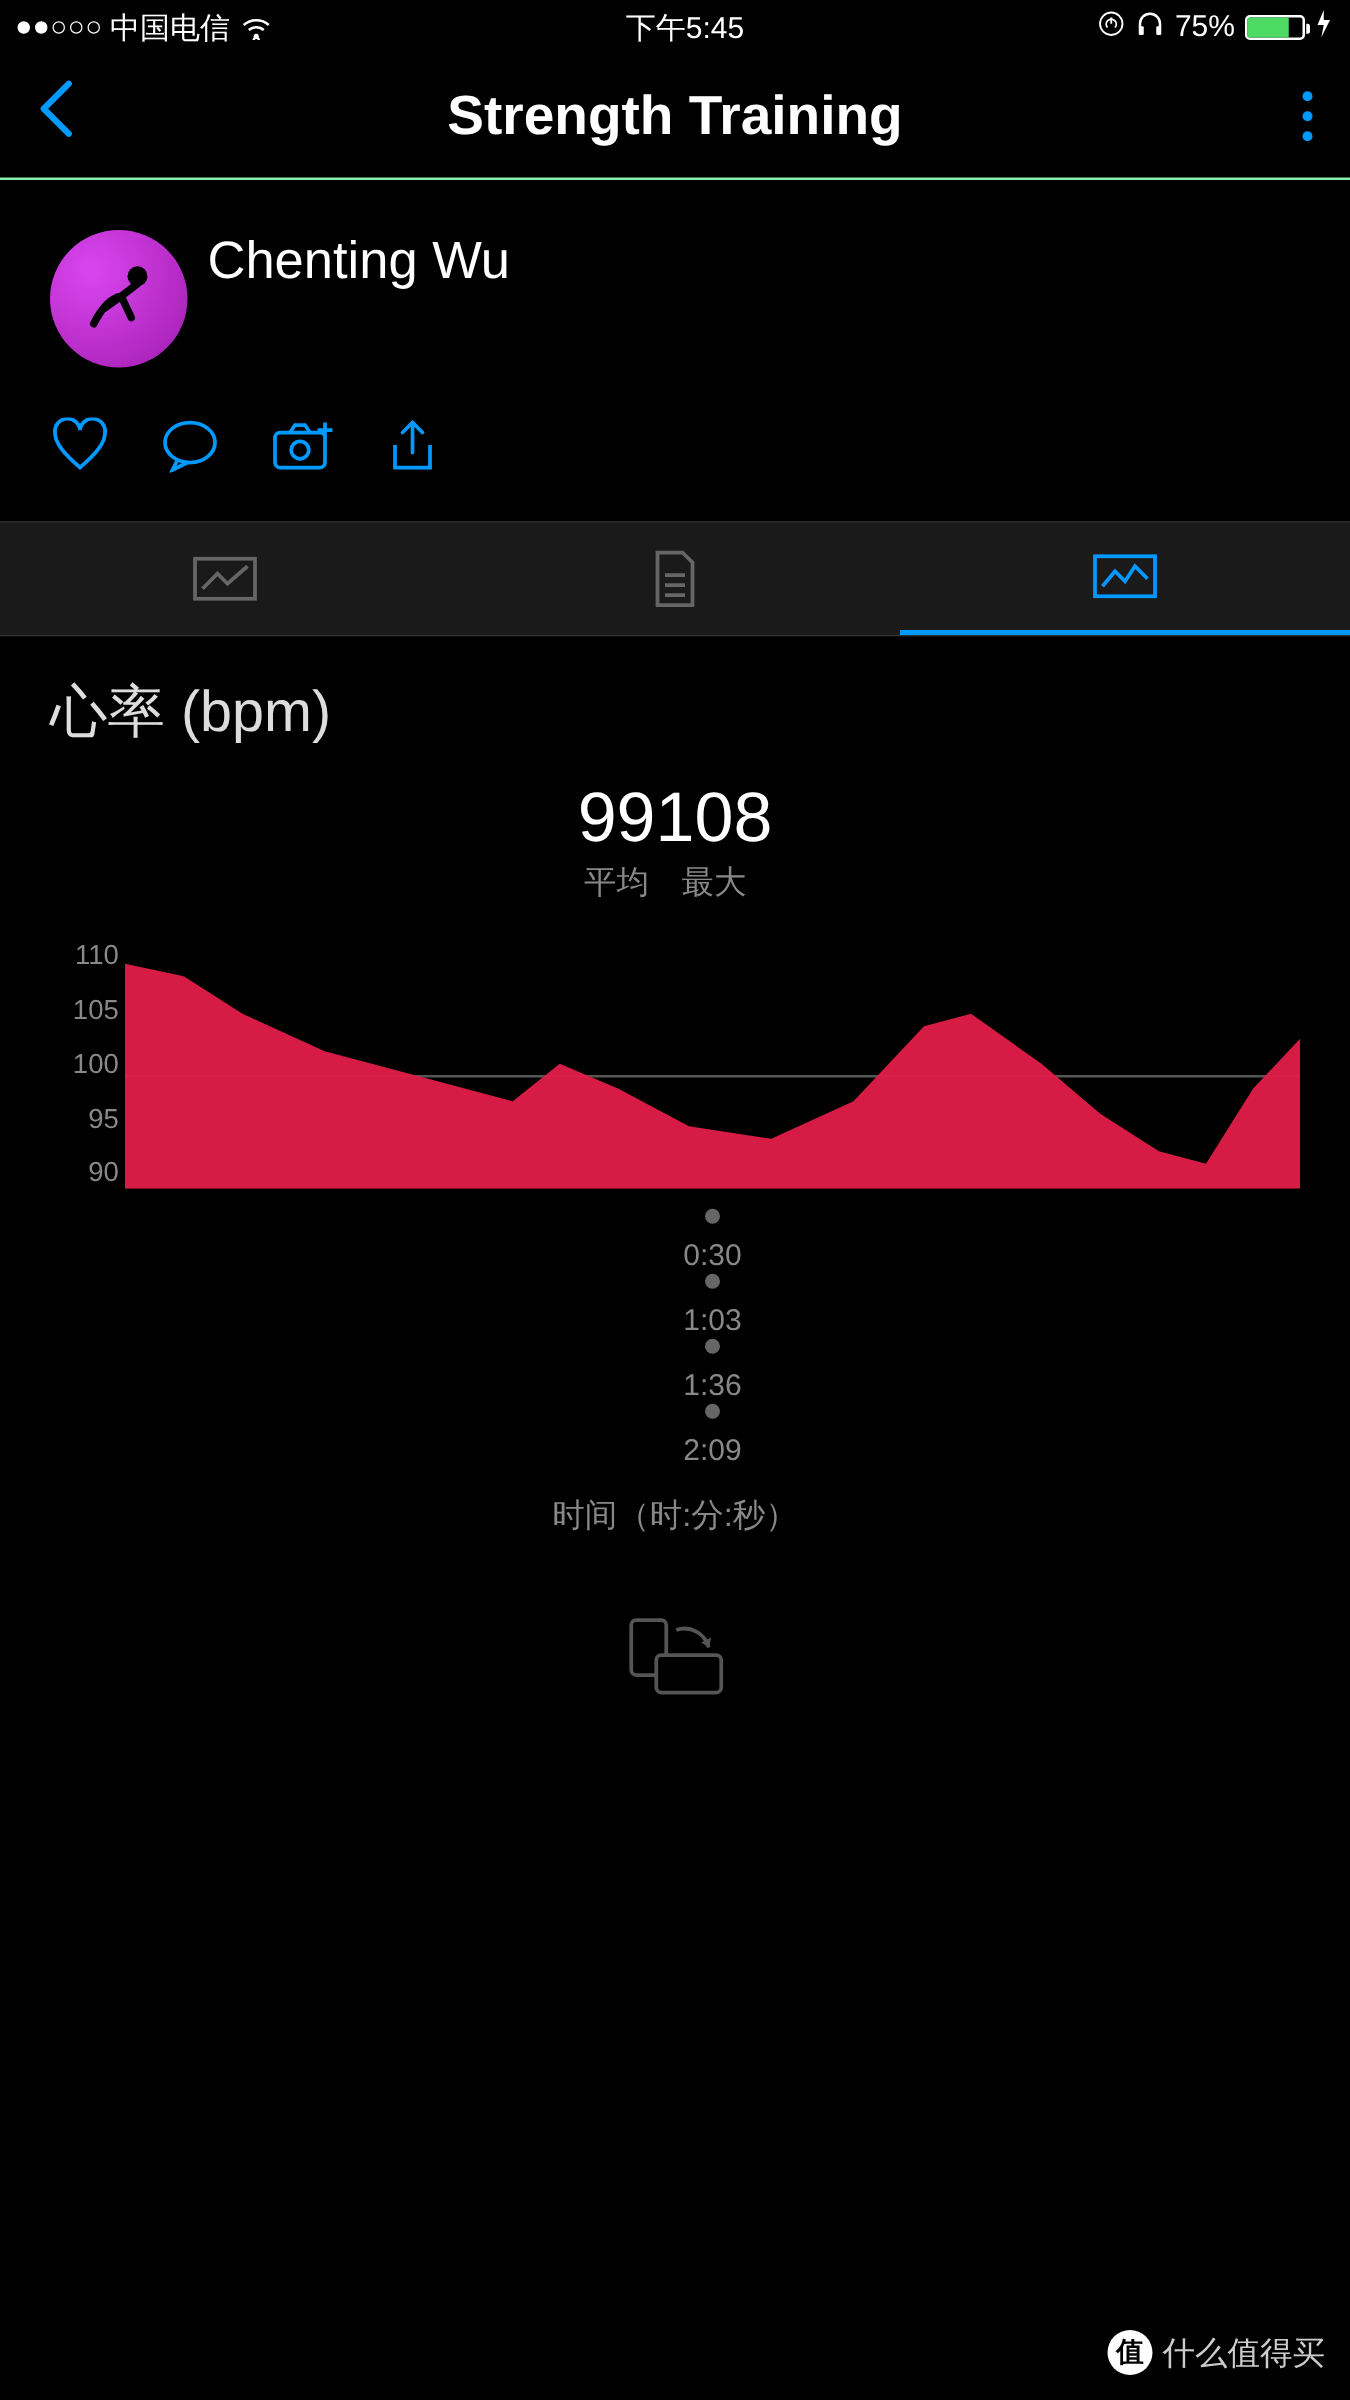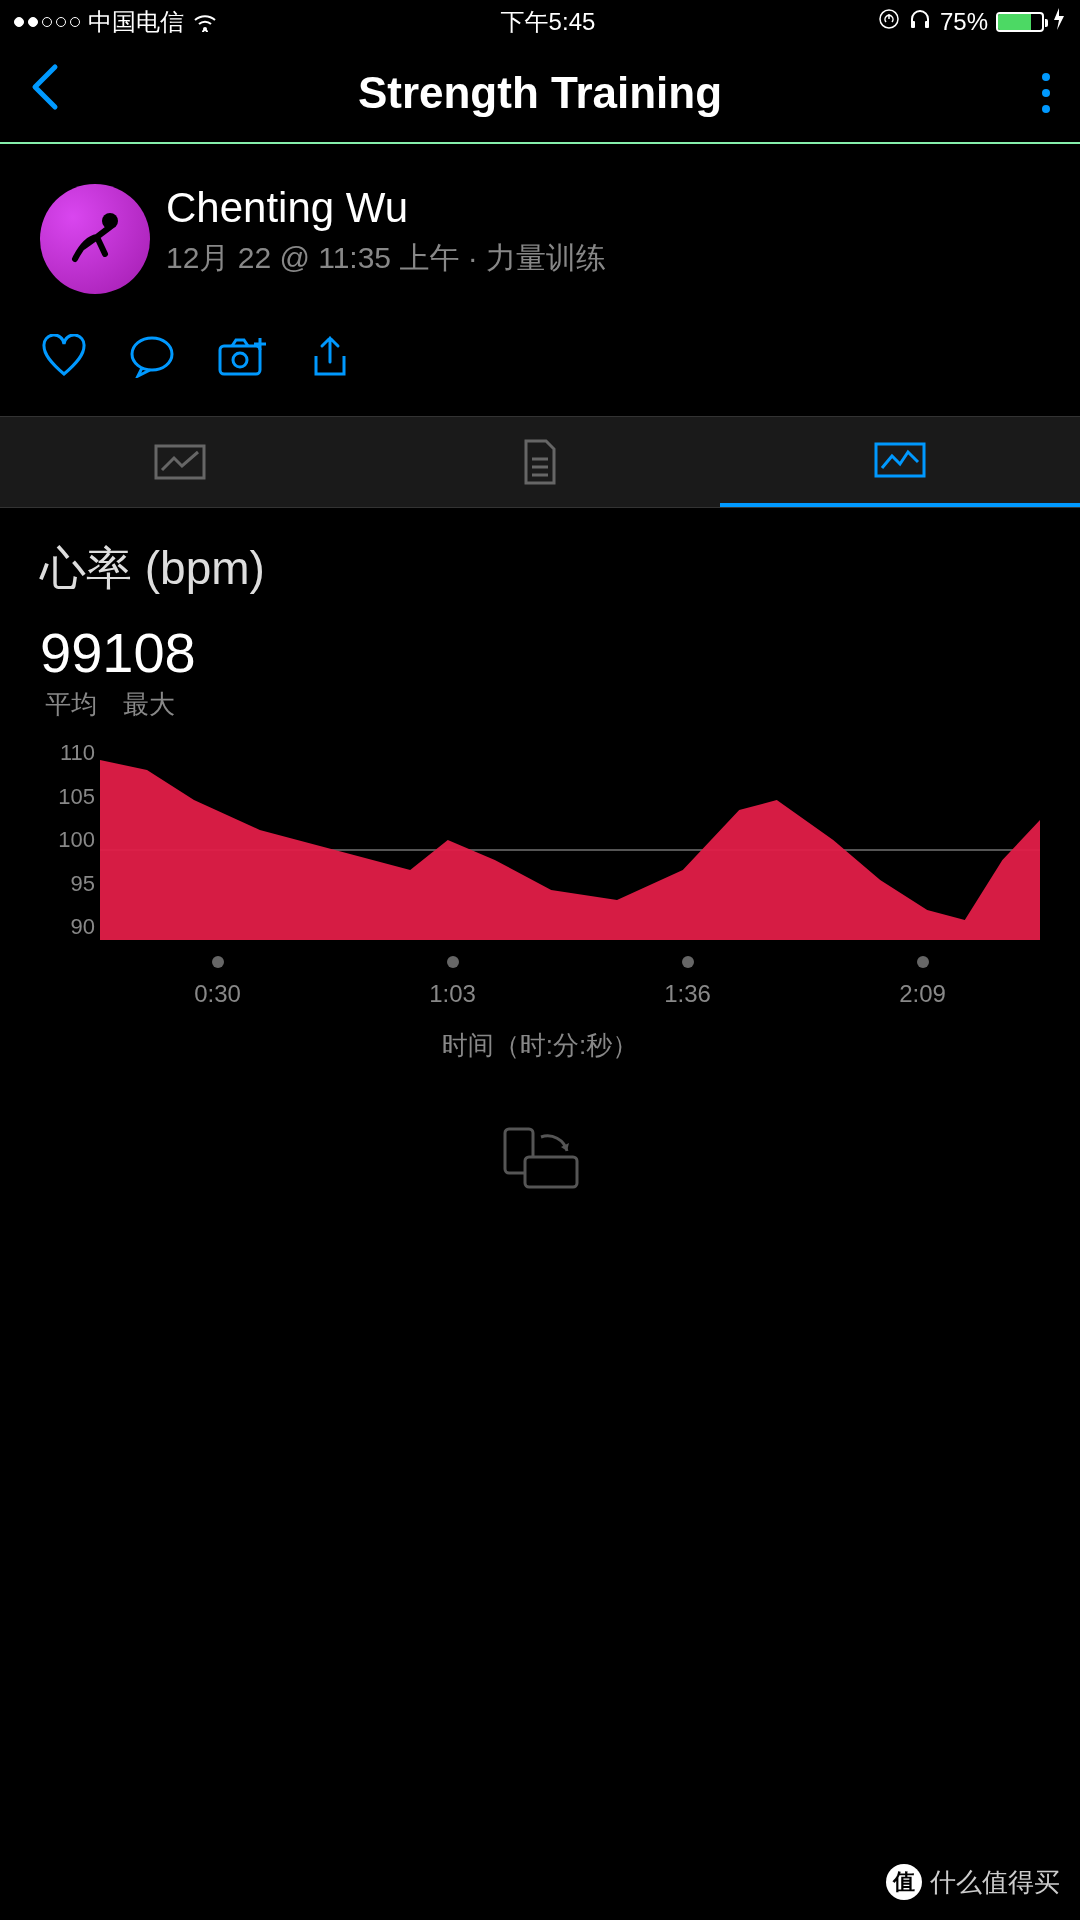--- a/index.html
+++ b/index.html
@@ -89,21 +89,21 @@
   height: 90px;
   display: flex;
   align-items: center;
   justify-content: center;
   color: #666;
 }
 .tab.active { color: #0099ff; border-bottom: 4px solid #0099ff; }
 
 .chart-section { padding: 30px 40px 0 40px; }
 .chart-title { font-size: 46px; color: #ddd; margin-bottom: 20px; }
-.stats-row { display: flex; justify-content: flex-start; margin-bottom: 18px; }
+.stats-row { display: flex; justify-content: center; margin-bottom: 28px; }
 .stat { text-align: center; }
 .stat-value { font-size: 56px; color: #fff; font-weight: 400; }
 .stat-label { font-size: 26px; color: #888; margin-top: 2px; }
 
 .chart-area {
   position: relative;
   height: 200px;
   margin-left: 60px;
 }
 .y-labels {
@@ -123,20 +123,21 @@
 .area-path { fill: #e11d48; opacity: 0.95; }
 
 .x-axis {
   display: flex;
   justify-content: space-around;
   margin-left: 60px;
   margin-top: 16px;
   color: #888;
   font-size: 24px;
   text-align: center;
+  flex-direction: column;
 }
 .x-tick .dot {
   width: 12px; height: 12px; background: #666; border-radius: 50%;
   margin: 0 auto 12px auto;
 }
 .x-axis-label {
   text-align: center;
   color: #888;
   font-size: 26px;
   margin-top: 20px;
@@ -229,21 +230,20 @@
 
 <div class="profile-section">
   <div class="avatar">
     <svg width="80" height="80" viewBox="0 0 80 80">
       <circle cx="55" cy="22" r="8" fill="#000"></circle>
       <path d="M20 60 Q30 40 42 38 L55 28 M42 38 L50 55 M42 38 L28 48" stroke="#000" stroke-width="6" fill="none" stroke-linecap="round"></path>
     </svg>
   </div>
   <div>
     <div class="user-name">Chenting Wu</div>
-    <div class="activity-meta">12月 22 @ 11:35 上午 · 力量训练</div>
   </div>
 </div>
 
 <div class="action-row">
   <span class="action-icon">
     <svg width="48" height="44" viewBox="0 0 48 44">
         <path d="M24 40 C10 28 4 20 4 12 A10 10 0 0 1 24 10 A10 10 0 0 1 44 12 C44 20 38 28 24 40 Z" stroke="#0099ff" stroke-width="3" fill="none"></path>
       </svg>
   </span>
   <span class="action-icon">

